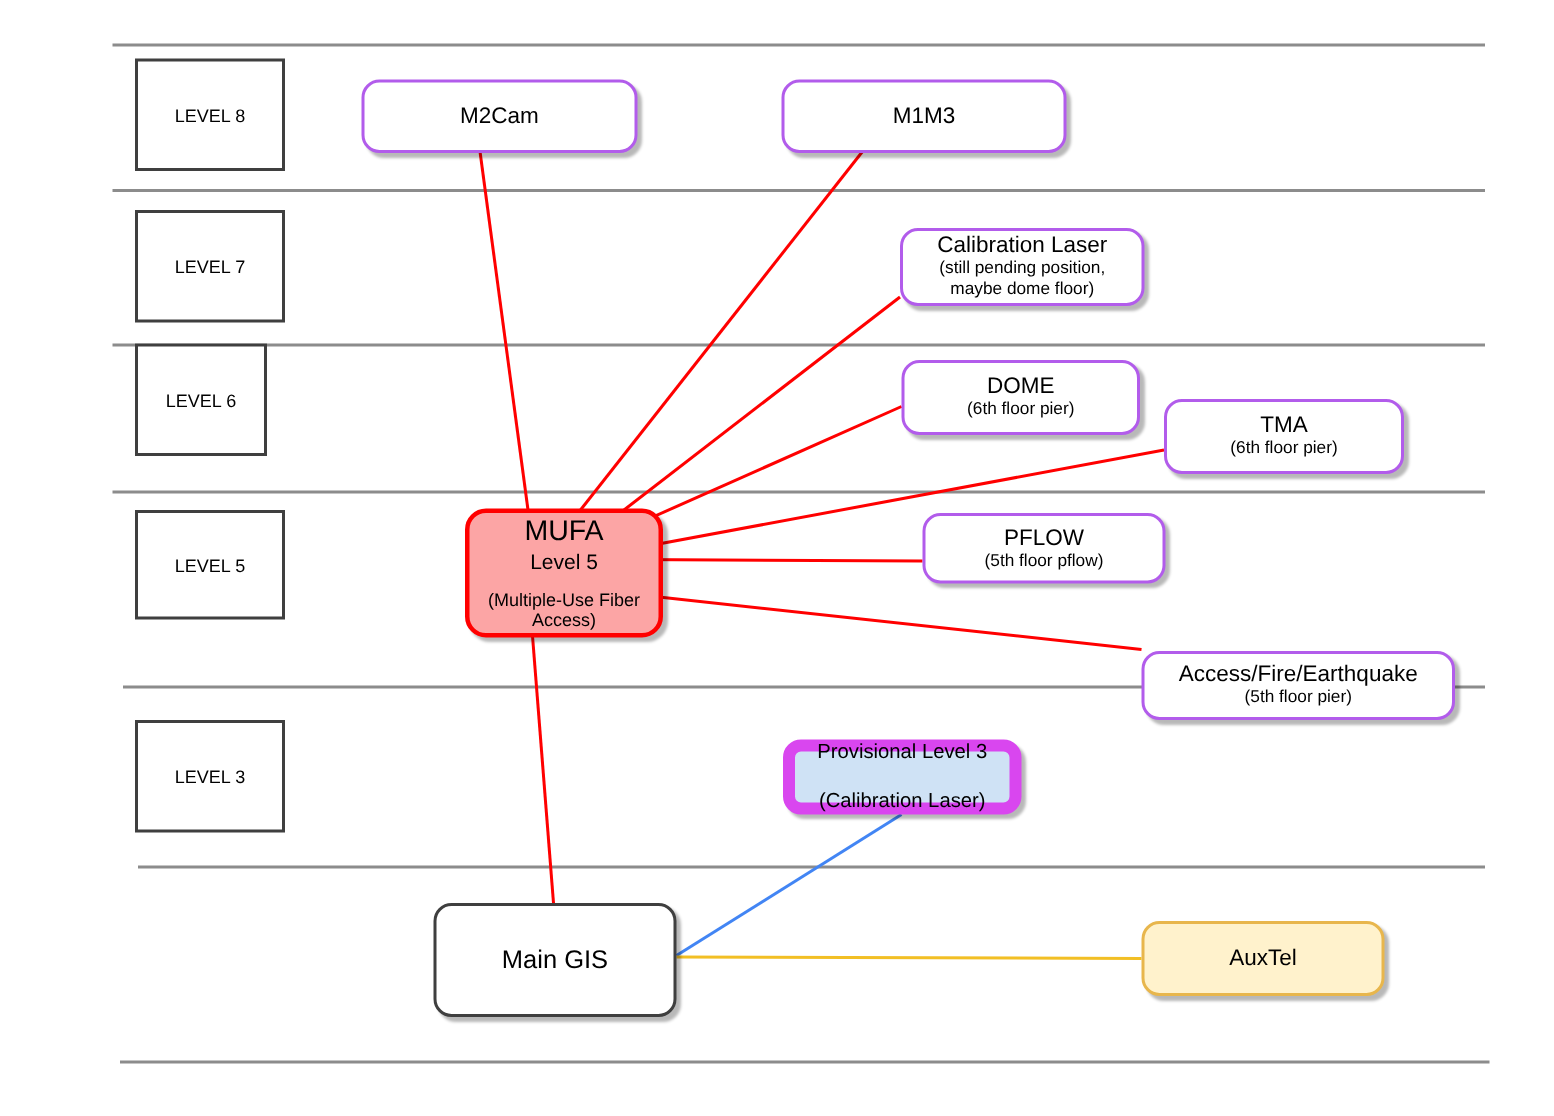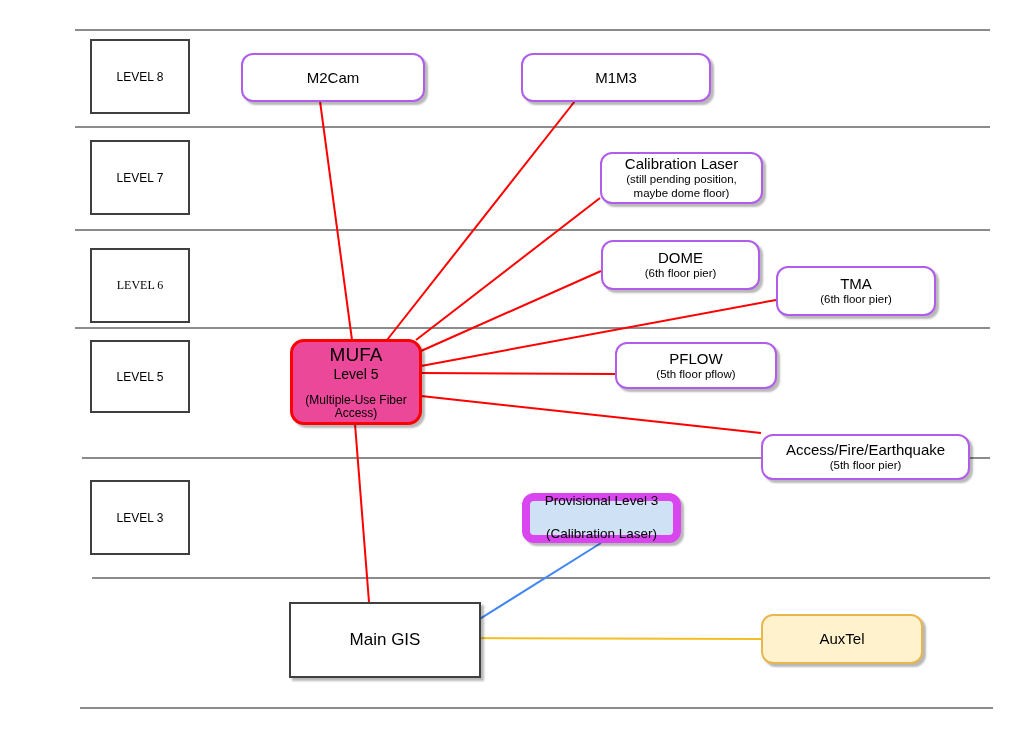--- a/index.html
+++ b/index.html
@@ -7,21 +7,21 @@
     position:relative;width:1036px;height:744px;background:#ffffff;
     font-family:"Liberation Sans",sans-serif;color:#000;overflow:hidden;
   }
   #wires{position:absolute;left:0;top:0;width:1036px;height:744px;}
   .node{
     position:absolute;box-sizing:border-box;display:flex;flex-direction:column;
     align-items:center;justify-content:center;text-align:center;background:#fff;
   }
   .shadow{box-shadow:3px 3px 2px rgba(0,0,0,0.28);}
   .purple{border:2px solid #B25CEB;border-radius:12px;}
-  .mufa{background:#ec4899;border:3px solid #FF0000;border-radius:14px;}
+  .mufa{background:#fca5a5;border:3px solid #FF0000;border-radius:14px;margin-left:20px;}
   .blue-node{background:#CFE2F5;border:8px solid #d946ef;border-radius:12px;gap:16px;}
   .yellow-node{background:#FFF2CC;border:2px solid #E8B64C;border-radius:12px;}
   .plain{border:2px solid #3F3F3F;border-radius:0;}
   .level-box{
     position:absolute;box-sizing:border-box;border:2px solid #3F3F3F;background:#fff;
     display:flex;align-items:center;justify-content:center;font-size:12px;
   }
   .t1{font-size:15px;line-height:1.2;}
   .t-big{font-size:17px;}
   .sub{font-size:11.5px;line-height:1.18;white-space:pre-line;}
@@ -58,21 +58,21 @@
         <line x1="451" y1="638" x2="761" y2="639" stroke="#F2BF24" stroke-width="2"></line>
       </g>
   </svg>
 
   <div class="level-box" style="left:90px;top:39px;width:100px;height:75px;">
       <span>LEVEL 8</span>
     </div>
   <div class="level-box" style="left:90px;top:140px;width:100px;height:75px;">
       <span>LEVEL 7</span>
     </div>
-  <div class="level-box" style="left:90px;top:248px;width:100px;height:75px;font-family:Liberation Serif, serif;">
+  <div class="level-box" style="left:90px;top:229px;width:88px;height:75px;">
       <span>LEVEL 6</span>
     </div>
   <div class="level-box" style="left:90px;top:340px;width:100px;height:73px;">
       <span>LEVEL 5</span>
     </div>
   <div class="level-box" style="left:90px;top:480px;width:100px;height:75px;">
       <span>LEVEL 3</span>
     </div>
 
   <div class="node purple shadow" style="left:241px;top:53px;width:184px;height:49px;">
@@ -113,21 +113,21 @@
   <div class="node purple shadow" style="left:761px;top:402px;width:209px;height:46px;margin-top:32px;">
     <span class="t1">Access/Fire/Earthquake</span>
     <span class="sub">(5th floor pier)</span>
   </div>
 
   <div class="node blue-node shadow" style="left:522px;top:493px;width:159px;height:50px;">
     <span class="pl3-line">Provisional Level 3</span>
     <span class="pl3-line">(Calibration Laser)</span>
   </div>
 
-  <div class="node plain shadow" style="left:289px;top:602px;width:192px;height:76px;">
+  <div class="node plain shadow" style="left:289px;top:602px;width:162px;height:76px;border-radius:12px;">
     <span class="t-big">Main GIS</span>
   </div>
 
   <div class="node yellow-node shadow" style="left:761px;top:614px;width:162px;height:50px;">
     <span class="t1">AuxTel</span>
   </div>
 
 </div>
 
 </body></html>

